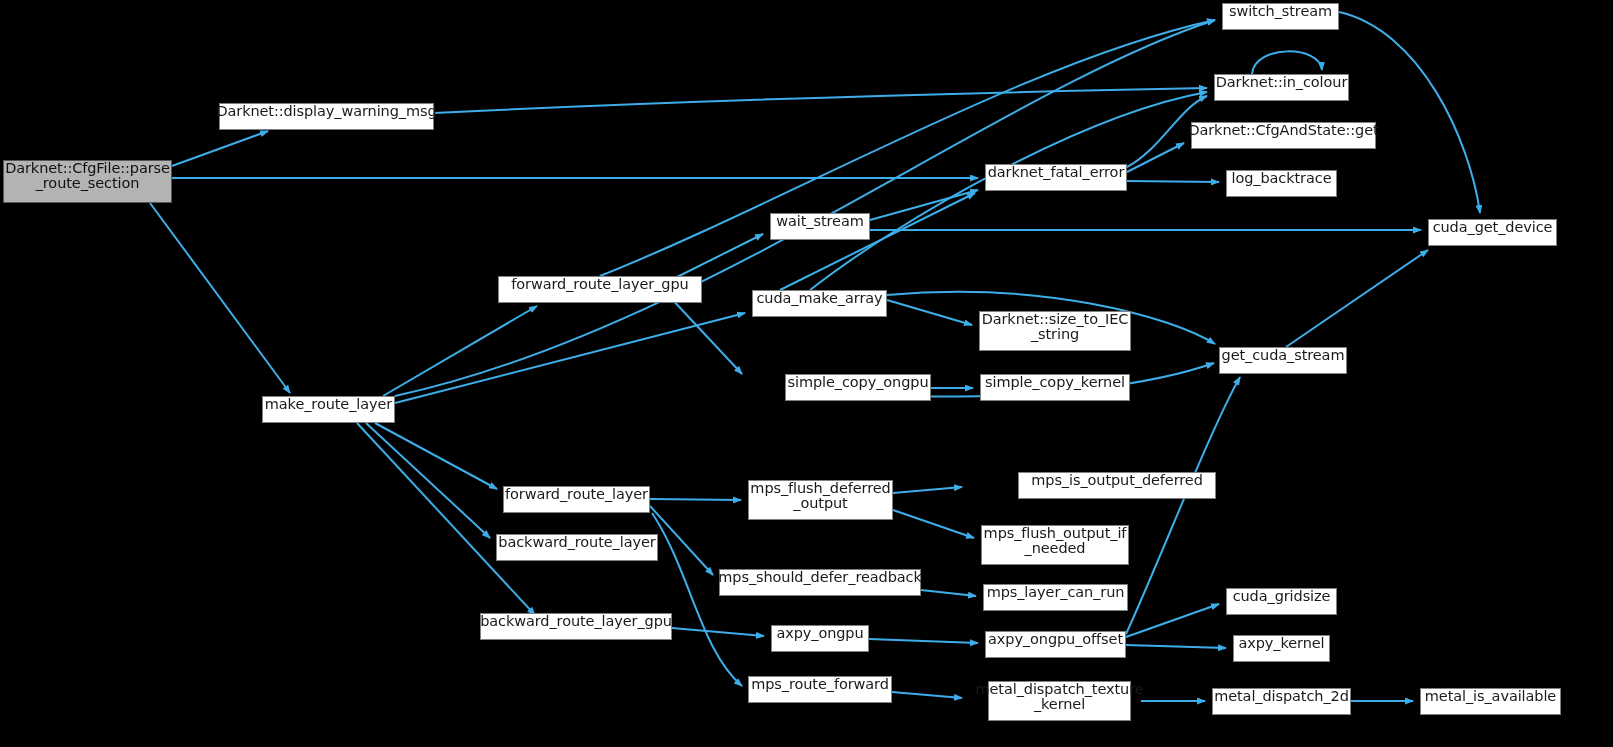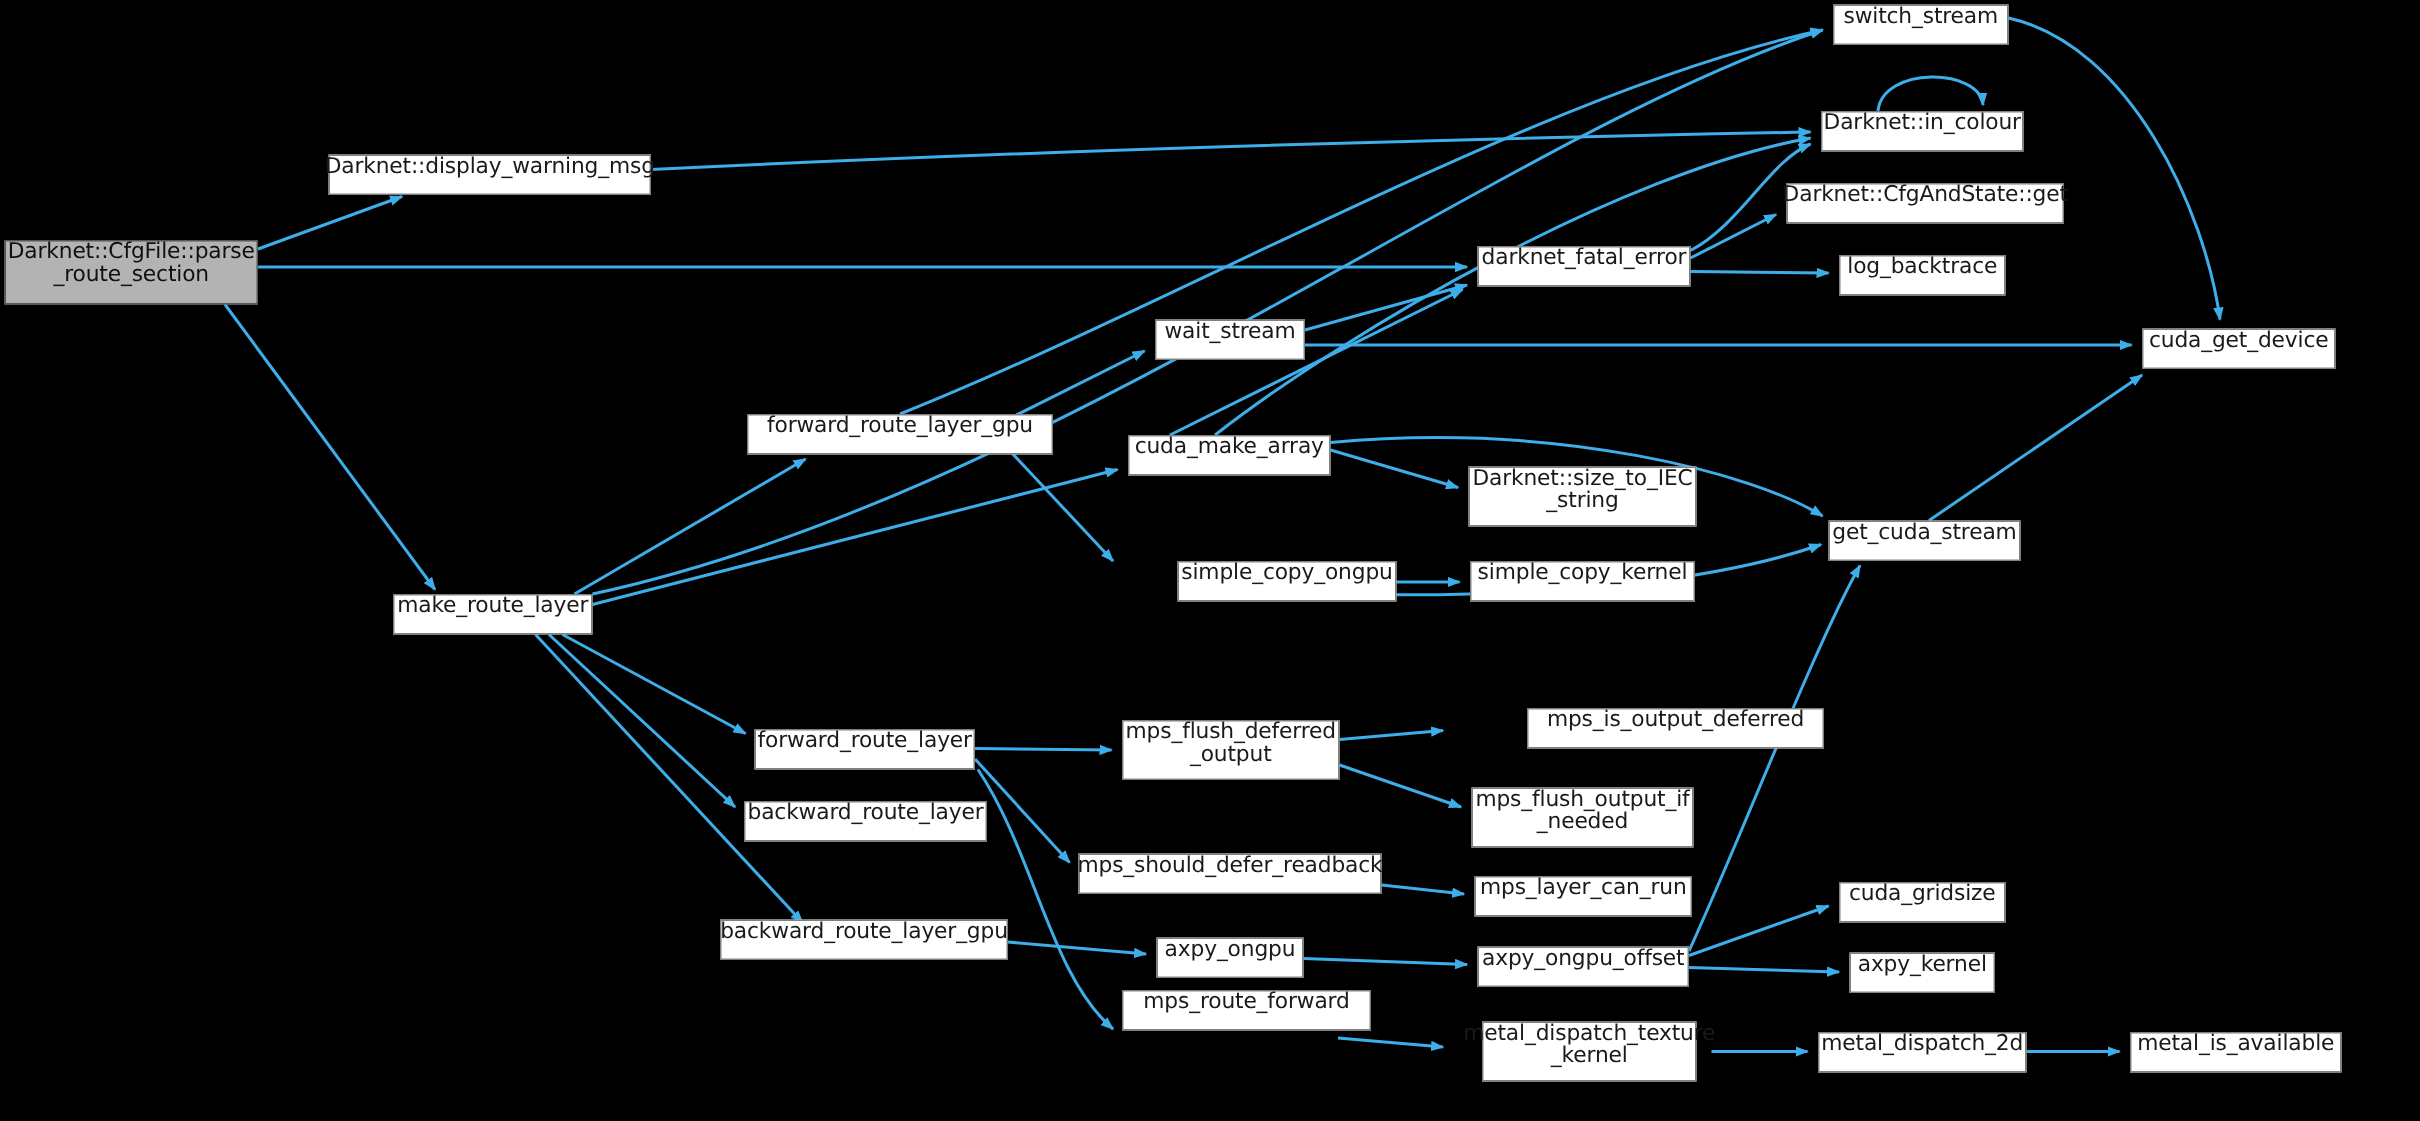--- a/index.html
+++ b/index.html
@@ -124,19 +124,19 @@
 _needed</span></div>
       <div class="node" style="left: 503px; top: 486px; width: 147px; height: 27px;"><span class="lbl">forward_route_layer</span></div>
       <div class="node" style="left: 496px; top: 534px; width: 162px; height: 27px;"><span class="lbl">backward_route_layer</span></div>
       <div class="node" style="left: 719px; top: 569px; width: 202px; height: 27px;"><span class="lbl">mps_should_defer_readback</span></div>
       <div class="node" style="left: 983px; top: 584px; width: 145px; height: 27px;"><span class="lbl">mps_layer_can_run</span></div>
       <div class="node" style="left: 480px; top: 613px; width: 192px; height: 27px;"><span class="lbl">backward_route_layer_gpu</span></div>
       <div class="node" style="left: 771px; top: 625px; width: 98px; height: 27px;"><span class="lbl">axpy_ongpu</span></div>
       <div class="node" style="left: 985px; top: 631px; width: 141px; height: 27px;"><span class="lbl">axpy_ongpu_offset</span></div>
       <div class="node" style="left: 1226px; top: 588px; width: 111px; height: 27px;"><span class="lbl">cuda_gridsize</span></div>
       <div class="node" style="left: 1233px; top: 635px; width: 97px; height: 27px;"><span class="lbl">axpy_kernel</span></div>
-      <div class="node" style="left: 748px; top: 660px; width: 166px; height: 27px;"><span class="lbl">mps_route_forward</span></div>
+      <div class="node" style="left: 748px; top: 676px; width: 144px; height: 27px;"><span class="lbl">mps_route_forward</span></div>
       <div class="node" style="left: 988px; top: 681px; width: 143px; height: 40px;"><span class="lbl">metal_dispatch_texture
 _kernel</span></div>
       <div class="node" style="left: 1212px; top: 688px; width: 139px; height: 27px;"><span class="lbl">metal_dispatch_2d</span></div>
       <div class="node" style="left: 1420px; top: 688px; width: 141px; height: 27px;"><span class="lbl">metal_is_available</span></div>
     </div>
 </div>
 
 </body></html>

